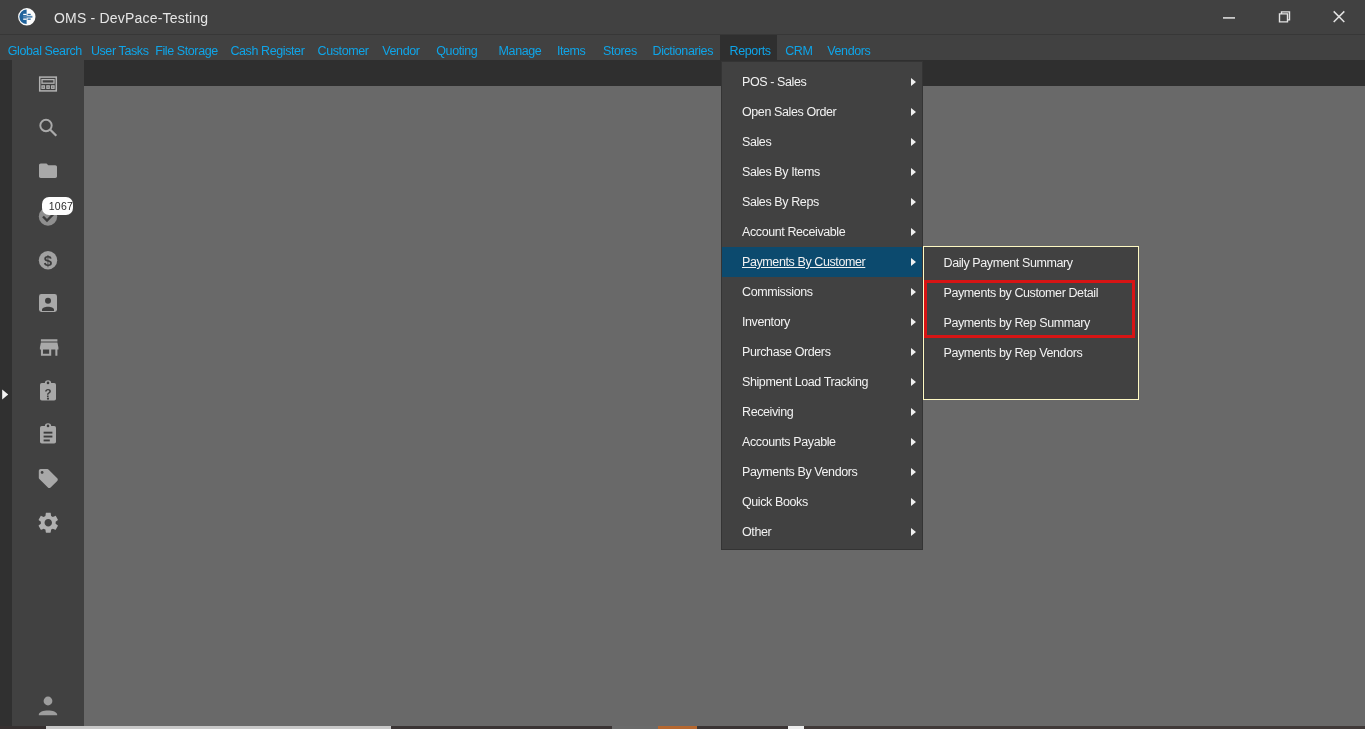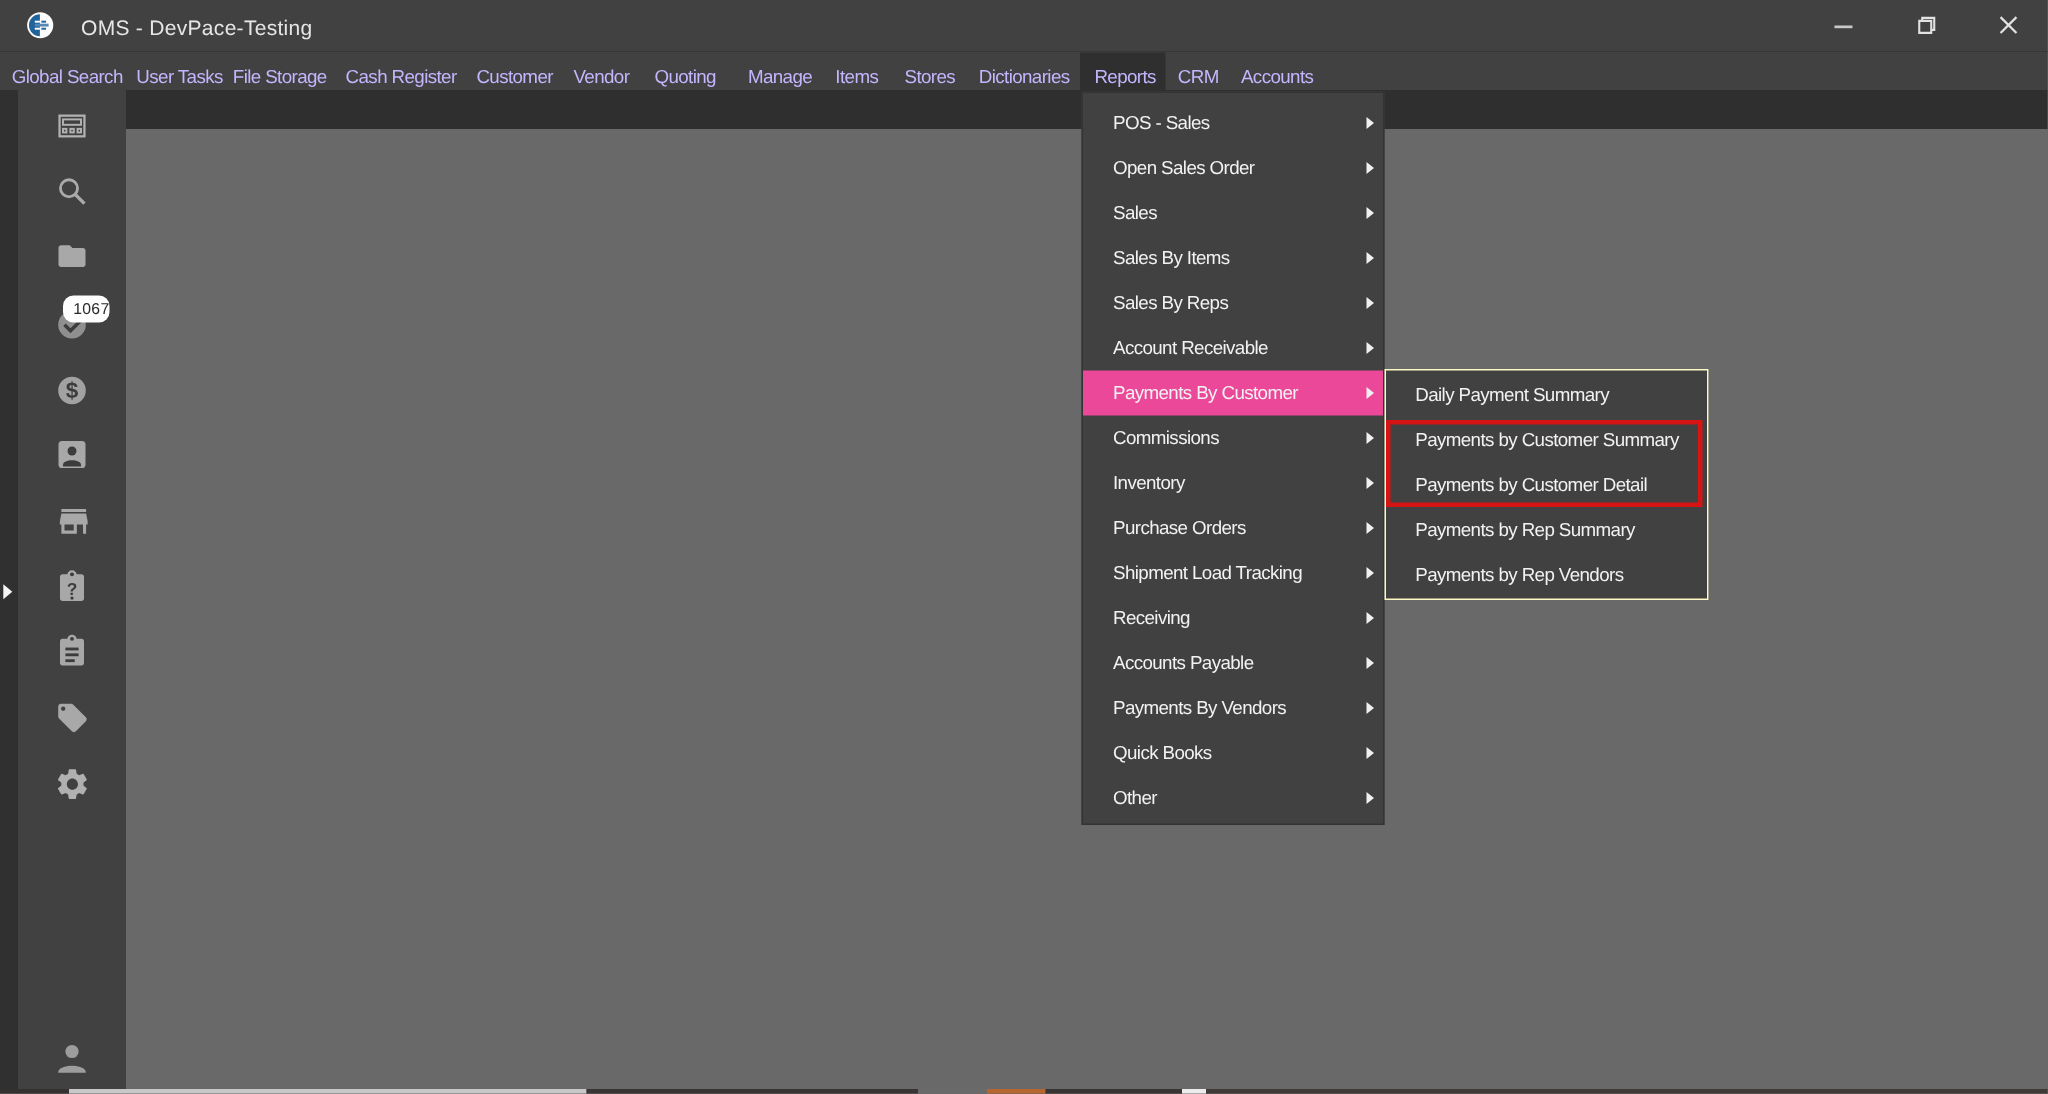--- a/index.html
+++ b/index.html
@@ -2,29 +2,29 @@
 <html><head>
 <meta charset="utf-8">
 <style>
   * { margin:0; padding:0; box-sizing:border-box; }
   html,body { width:1365px; height:729px; overflow:hidden; background:#696969;
     font-family:"Liberation Sans", sans-serif; }
   .abs { position:absolute; }
   #titlebar { left:0; top:0; width:1365px; height:35px; background:#414141; }
   #titletext { left:54px; top:0; height:35px; line-height:36px; font-size:14px; color:#e6e6e6; letter-spacing:0.2px;}
   #menubar { left:0; top:35px; width:1365px; height:25px; background:#414141; }
-  .mi { position:absolute; top:2.5px; height:25px; line-height:26px; font-size:12.5px; letter-spacing:-0.4px; color:#c4b5fd; white-space:nowrap; }
+  .mi { position:absolute; top:2.5px; height:25px; line-height:26px; font-size:12.5px; letter-spacing:-0.4px; color:#0ea5e9; white-space:nowrap; }
   #mhl { position:absolute; left:720px; top:0; width:57px; height:25px; background:#2f2f2f; }
   #leftstrip { left:0; top:60px; width:12px; height:666px; background:#303030; }
   #sidebar { left:12px; top:60px; width:72px; height:666px; background:#414141; }
   #band { left:84px; top:60px; width:1281px; height:26px; background:#2f2f2f; }
   #content { left:84px; top:86px; width:1281px; height:640px; background:#696969; }
   #dropdown { left:721px; top:61px; width:202px; height:489px; background:#414141; padding-top:5px; border:1px solid #343434; }
   .di { position:relative; height:30px; line-height:30px; padding-left:20px; font-size:12.5px; letter-spacing:-0.4px; color:#f2f2f2; white-space:nowrap;}
-  .di.hl { background:#ec4899; }
+  .di.hl { background:#0c4a6e;text-decoration:underline; }
   .arr { position:absolute; right:6px; top:10.5px; width:0; height:0;
          border-left:5px solid #f0f0f0; border-top:4.8px solid transparent; border-bottom:4.8px solid transparent; }
   #submenu { left:923px; top:246px; width:216px; height:154px; background:#414141; padding-top:1px; border:1px solid #fef9c3; }
   .si { height:30px; line-height:30px; padding-left:19.5px; font-size:12.5px; letter-spacing:-0.4px; color:#f2f2f2; white-space:nowrap;}
   #redbox { left:924px; top:280px; width:211px; height:58px; border:3px solid #d71414; }
   #badge { left:42px; top:197px; width:31px; height:18px; background:#fdfdfd; border-radius:7px;
            color:#2a2a2a; font-size:10.5px; text-align:right; line-height:18px; letter-spacing:0.2px;}
   .bseg { position:absolute; }
 </style>
 </head>
@@ -39,21 +39,21 @@
   <span class="mi" style="left:230.4px">Cash Register</span>
   <span class="mi" style="left:317.6px">Customer</span>
   <span class="mi" style="left:382.3px">Vendor</span>
   <span class="mi" style="left:436.3px">Quoting</span>
   <span class="mi" style="left:498.6px">Manage</span>
   <span class="mi" style="left:556.9px">Items</span>
   <span class="mi" style="left:603px">Stores</span>
   <span class="mi" style="left:652.5px">Dictionaries</span>
   <span class="mi" style="left:729.6px">Reports</span>
   <span class="mi" style="left:785.2px">CRM</span>
-  <span class="mi" style="left:827.3px">Accounts</span>
+  <span class="mi" style="left:827.3px">Vendors</span>
 </div>
 <div class="abs" id="leftstrip"></div>
 <div class="abs" id="sidebar"></div>
 <div class="abs" id="band"></div>
 <div class="abs" id="content"></div>
 <div class="abs" id="titletext">OMS - DevPace-Testing</div>
 
 <svg class="abs" style="left:18px; top:8px;" width="18" height="18" viewBox="0 0 18 18">
   <circle cx="8.8" cy="8.8" r="8.7" fill="#fcfcfc"></circle>
   <path d="M8.6 1.5 A7.3 7.3 0 0 0 8.6 16.1 Z" fill="#20639b"></path>
@@ -154,21 +154,20 @@
   <div class="di">Shipment Load Tracking<span class="arr"></span></div>
   <div class="di">Receiving<span class="arr"></span></div>
   <div class="di">Accounts Payable<span class="arr"></span></div>
   <div class="di">Payments By Vendors<span class="arr"></span></div>
   <div class="di">Quick Books<span class="arr"></span></div>
   <div class="di">Other<span class="arr"></span></div>
 </div>
 
 <div class="abs" id="submenu">
   <div class="si">Daily Payment Summary</div>
-  <div class="si">Payments by Customer Summary</div>
   <div class="si">Payments by Customer Detail</div>
   <div class="si">Payments by Rep Summary</div>
   <div class="si">Payments by Rep Vendors</div>
 </div>
 
 <div class="abs" id="redbox"></div>
 
 <div class="bseg" style="left:0;    top:726px; width:46px;   height:3px; background:#363030;"></div>
 <div class="bseg" style="left:46px; top:726px; width:345px;  height:3px; background:#c8c8c8;"></div>
 <div class="bseg" style="left:391px;top:726px; width:221px;  height:3px; background:#3a3434;"></div>

